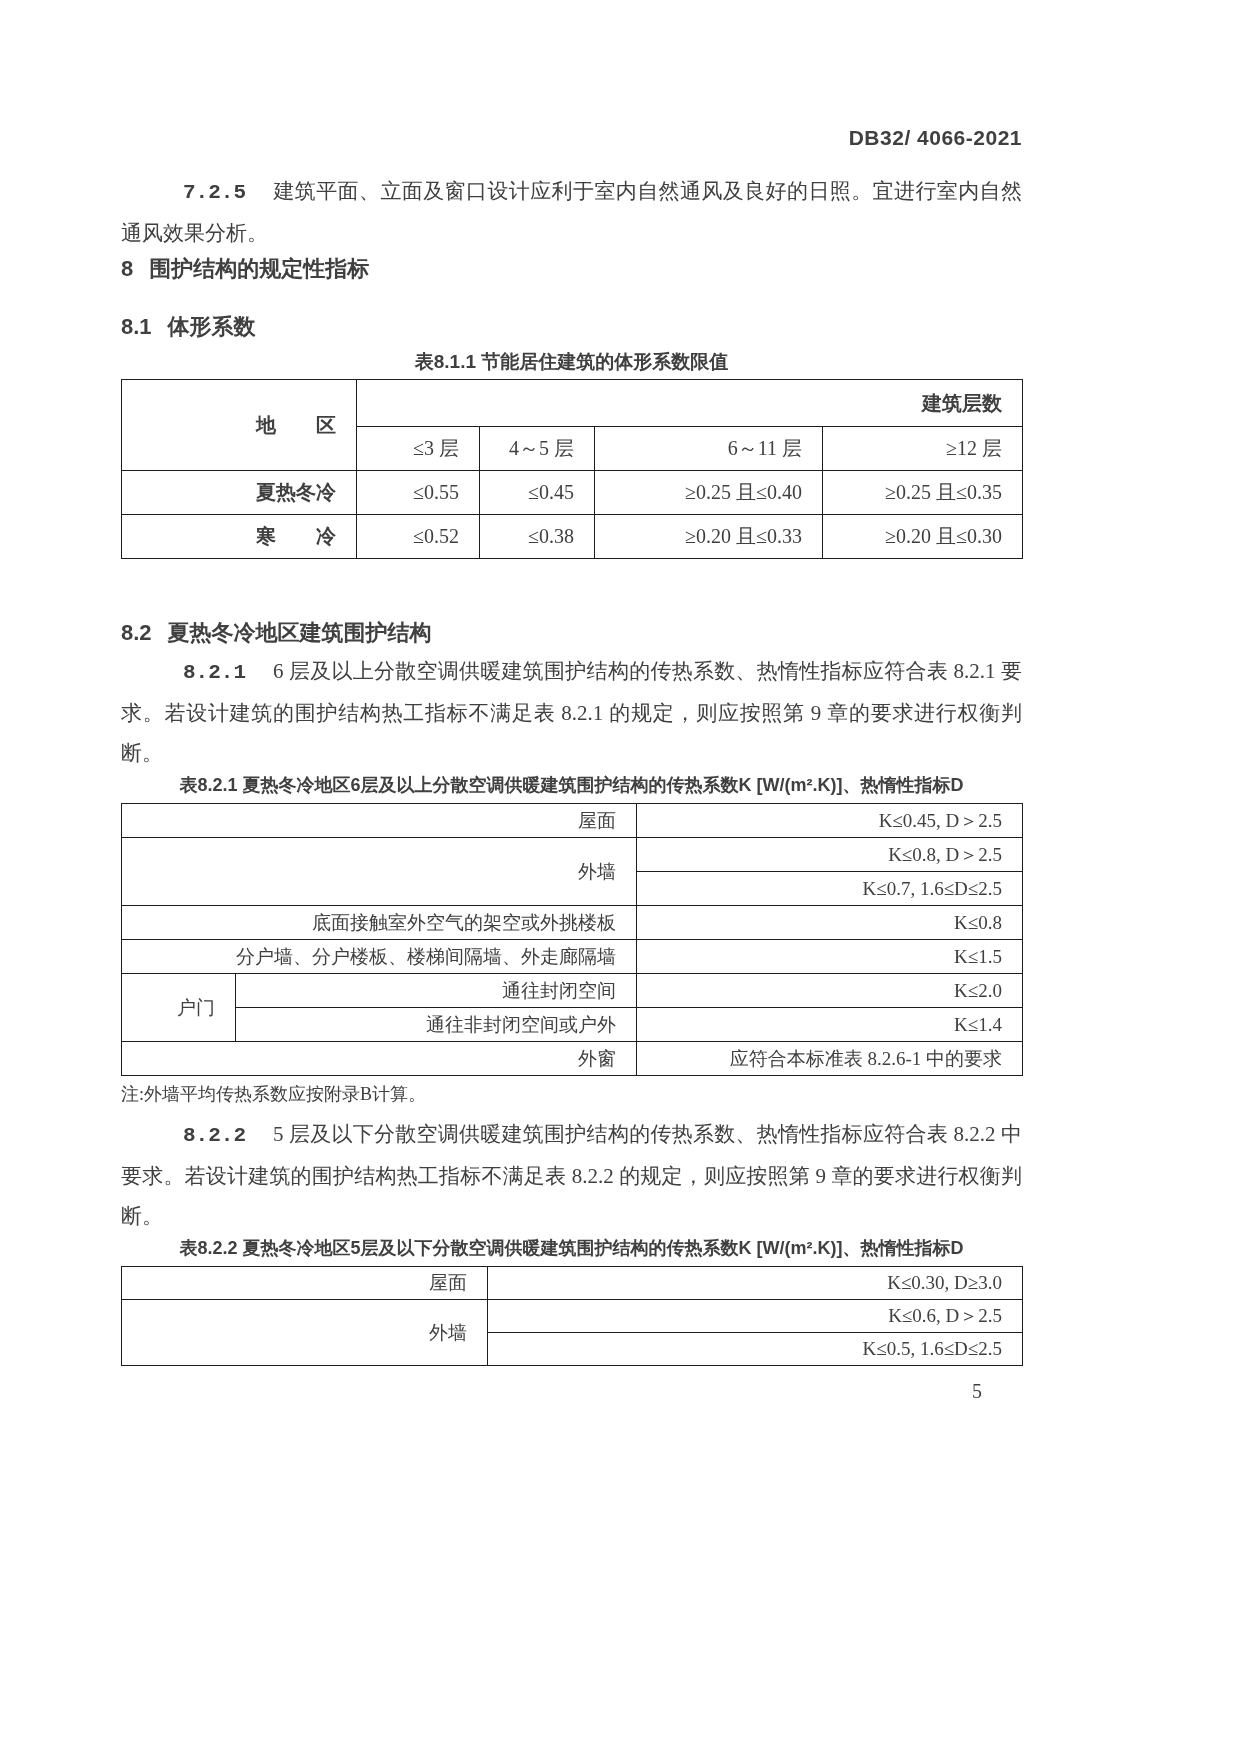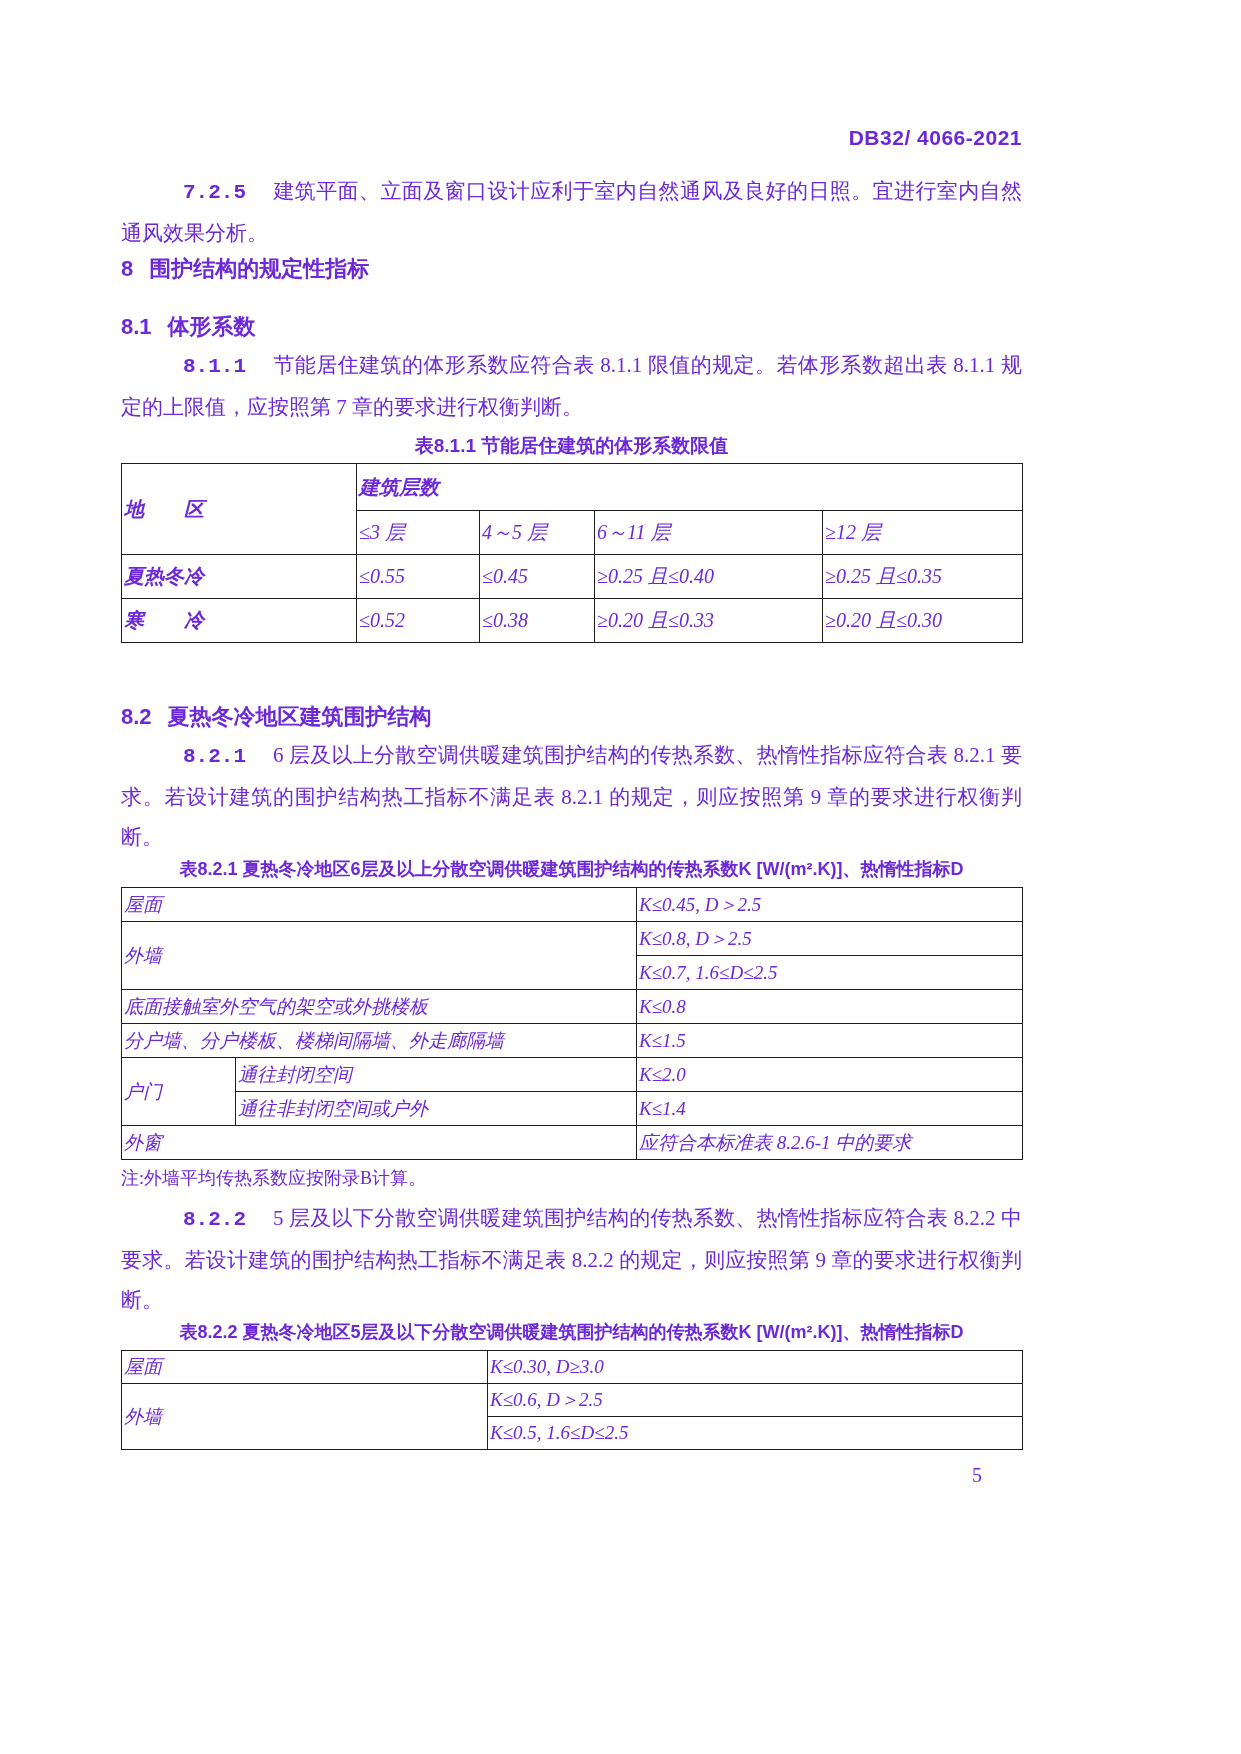--- a/index.html
+++ b/index.html
@@ -1,20 +1,20 @@
 <!DOCTYPE html>
 <html><head>
 <meta charset="utf-8">
 <style>
   * { box-sizing: border-box; }
   html, body { margin: 0; padding: 0; background: #ffffff; }
   .page {
     width: 1241px; height: 1754px; background: #fff;
     font-family: "Liberation Serif", "DejaVu Serif", serif;
-    color: #6d28d9; overflow: hidden; position: relative;
+    color: #404040; overflow: hidden; position: relative;
   }
   .content { margin-left: 121px; width: 901px; }
 
   .doc-header {
     padding-top: 126px; text-align: right;
     font-size: 21px; letter-spacing: 0.5px;
     font-family: "Liberation Sans", "DejaVu Sans", sans-serif;
     font-weight: bold;
   }
 
@@ -45,22 +45,22 @@
     font-family: "Liberation Sans", "DejaVu Sans", sans-serif;
     font-weight: bold; font-size: 18px; line-height: 25px;
   }
   .tbl-title.big { font-size: 19px; margin-top: 6px; }
 
   table {
     border-collapse: collapse; width: 901px;
     table-layout: fixed; margin-top: 5px;
   }
   td {
-    border: 1.5px solid #1c1c1c; text-align: left; vertical-align: middle;
-    font-size: 20px; padding: 0 2px; overflow: hidden; font-style: italic;
+    border: 1.5px solid #1c1c1c; text-align: right; vertical-align: middle;
+    font-size: 20px; padding: 0 20px; overflow: hidden;
   }
   .t811 td { height: 44px; }
   .t811 tr.hdr1 td { height: 47px; }
   .t811 .bold, .bold {
     font-family: "Liberation Sans", "DejaVu Sans", sans-serif;
     font-weight: bold;
   }
   .t821 td { height: 34px; font-size: 19px; }
   .t822 td { height: 33px; font-size: 19px; }
 
@@ -81,21 +81,20 @@
 
     <div class="doc-header">DB32/ 4066-2021</div>
 
     <p class="clause p725"><span class="num">7.2.5</span><span>建筑平面、立面及窗口设计应利于室内自然通风及良好的日照。宜进行室内自然通风效果分析。</span></p>
 
 
     <div class="sec-heading h8"><span class="hnum">8</span><span>围护结构的规定性指标</span></div>
 
     <div class="sec-heading h81"><span class="hnum">8.1</span><span>体形系数</span></div>
 
-    <p class="clause p811"><span class="num">8.1.1</span><span>节能居住建筑的体形系数应符合表 8.1.1 限值的规定。若体形系数超出表 8.1.1 规定的上限值，应按照第 7 章的要求进行权衡判断。</span></p>
 
     <div class="tbl-title big">表8.1.1 节能居住建筑的体形系数限值</div>
 
     <table class="t811">
       <colgroup>
         <col style="width:235px">
           <col style="width:123px">
           <col style="width:115px">
           <col style="width:228px">
           <col style="width:200px">

